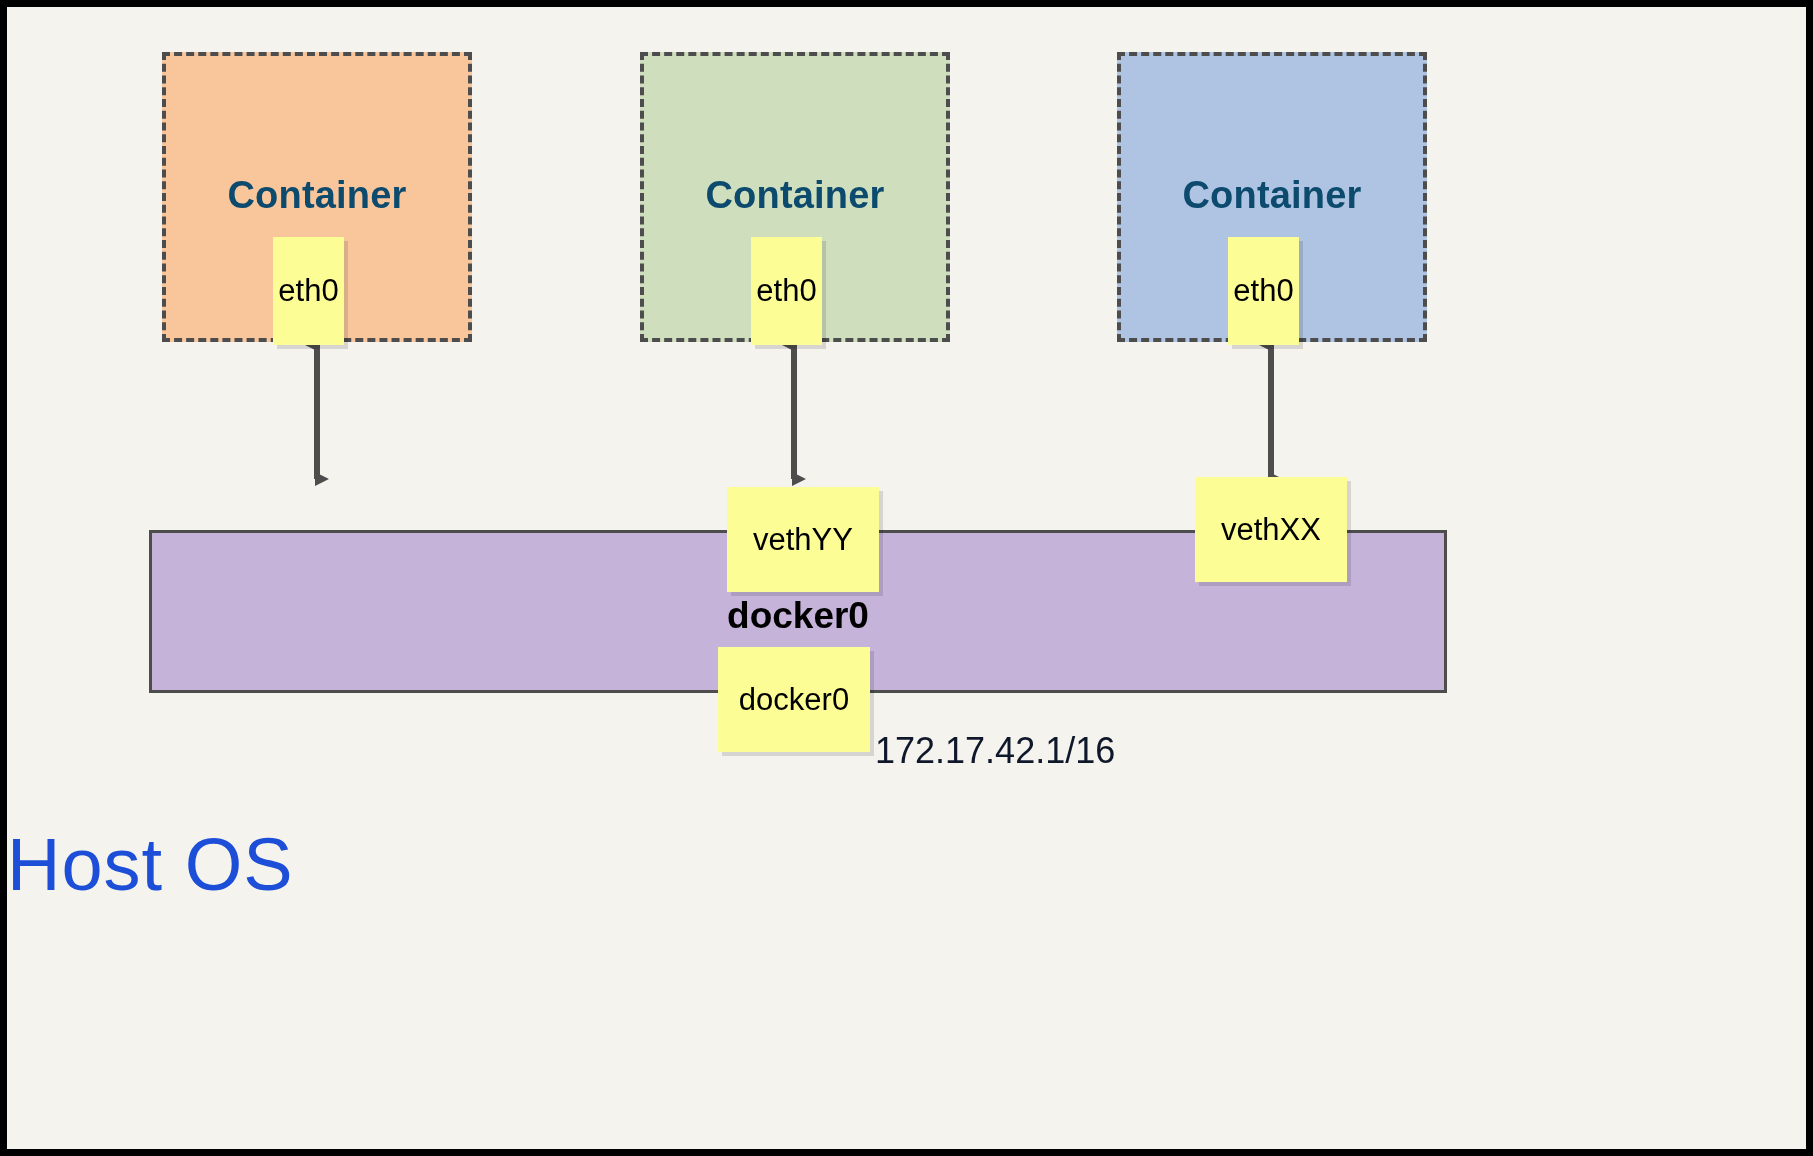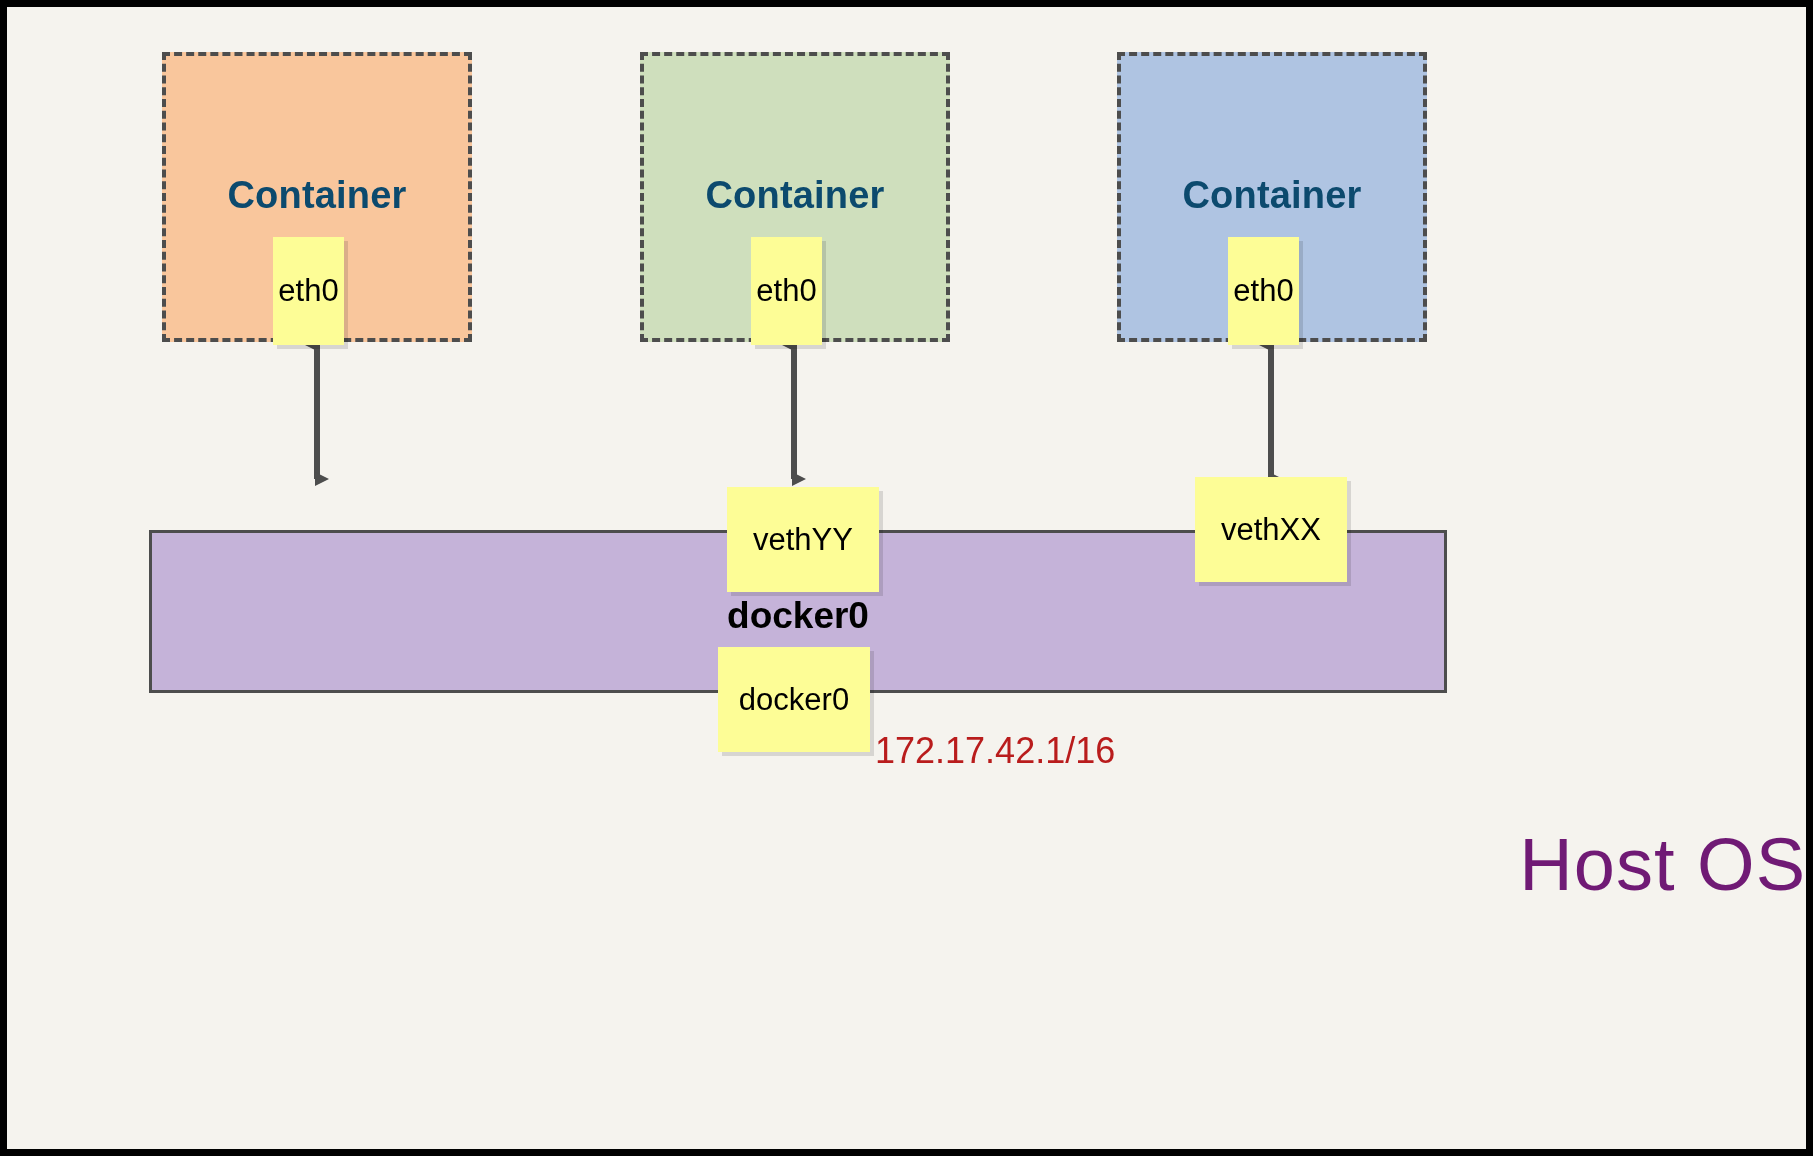--- a/index.html
+++ b/index.html
@@ -103,37 +103,36 @@
     position: absolute;
     z-index: 2;
   }
 
   
   #ip-text {
     position: absolute;
     left: 868px;
     top: 723px;
     font-size: 36px;
-    color: #b91c1c;
+    color: #0f172a;
     white-space: nowrap;
     z-index: 7;
     text-align: center;
   }
 
   
   #host-os {
     position: absolute;
     left: 0;
     right: 0;
     top: 815px;
-    text-align: right;
+    text-align: left;
     font-size: 74px;
-    color: #701a75;
+    color: #1d4ed8;
     letter-spacing: 1px;
-    padding-left: 24px;
   }
 </style>
 </head>
 <body>
 
 <div id="canvas">
   <div id="stage">
 
     <svg class="arrow" style="left:284px; top:330px;" width="52" height="150" viewBox="0 0 52 150">
       <defs>

